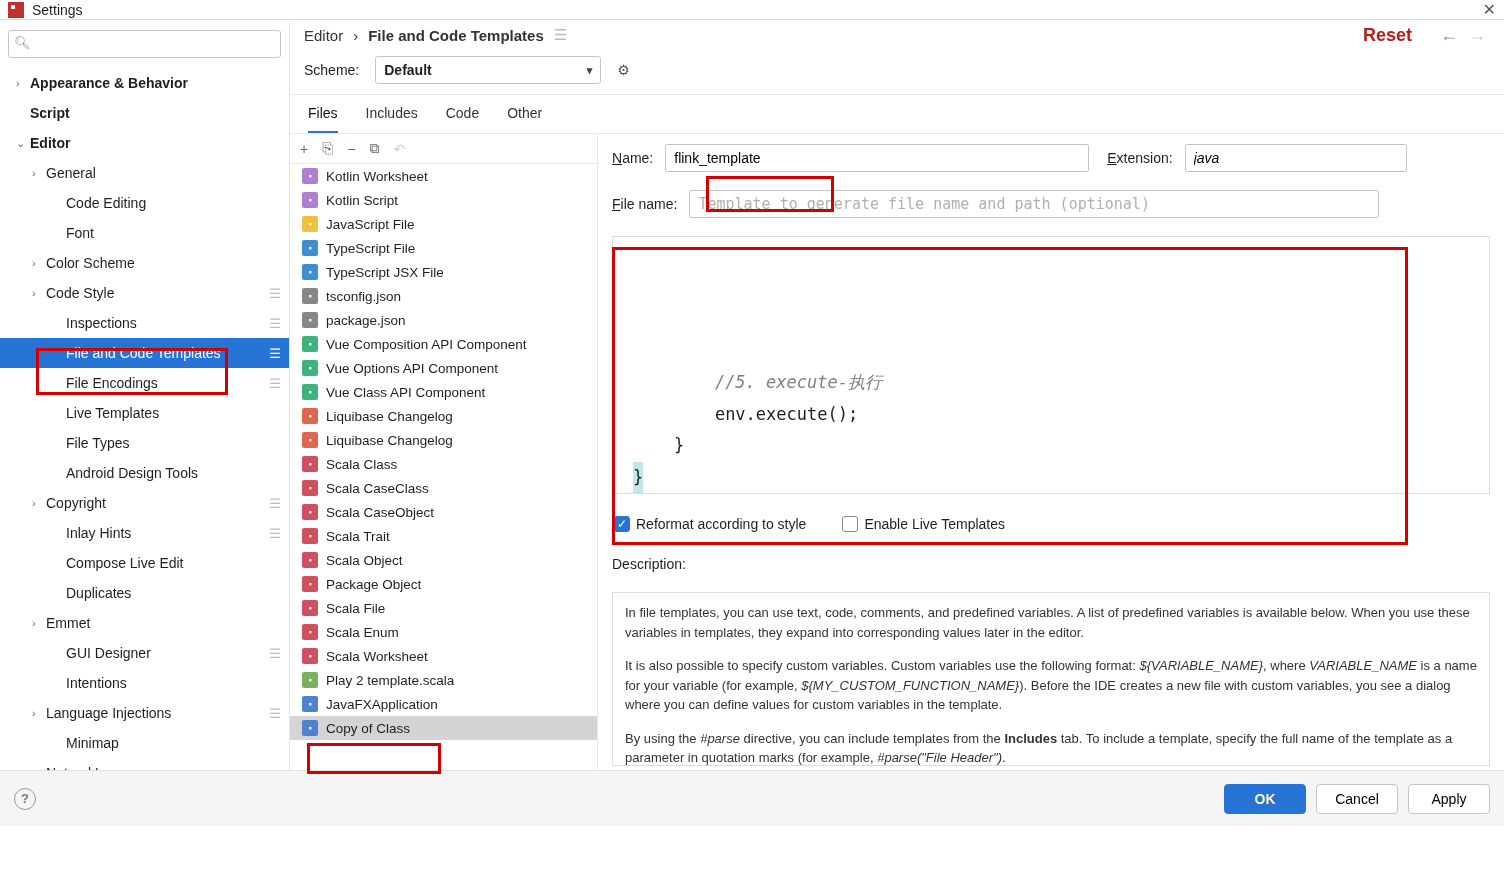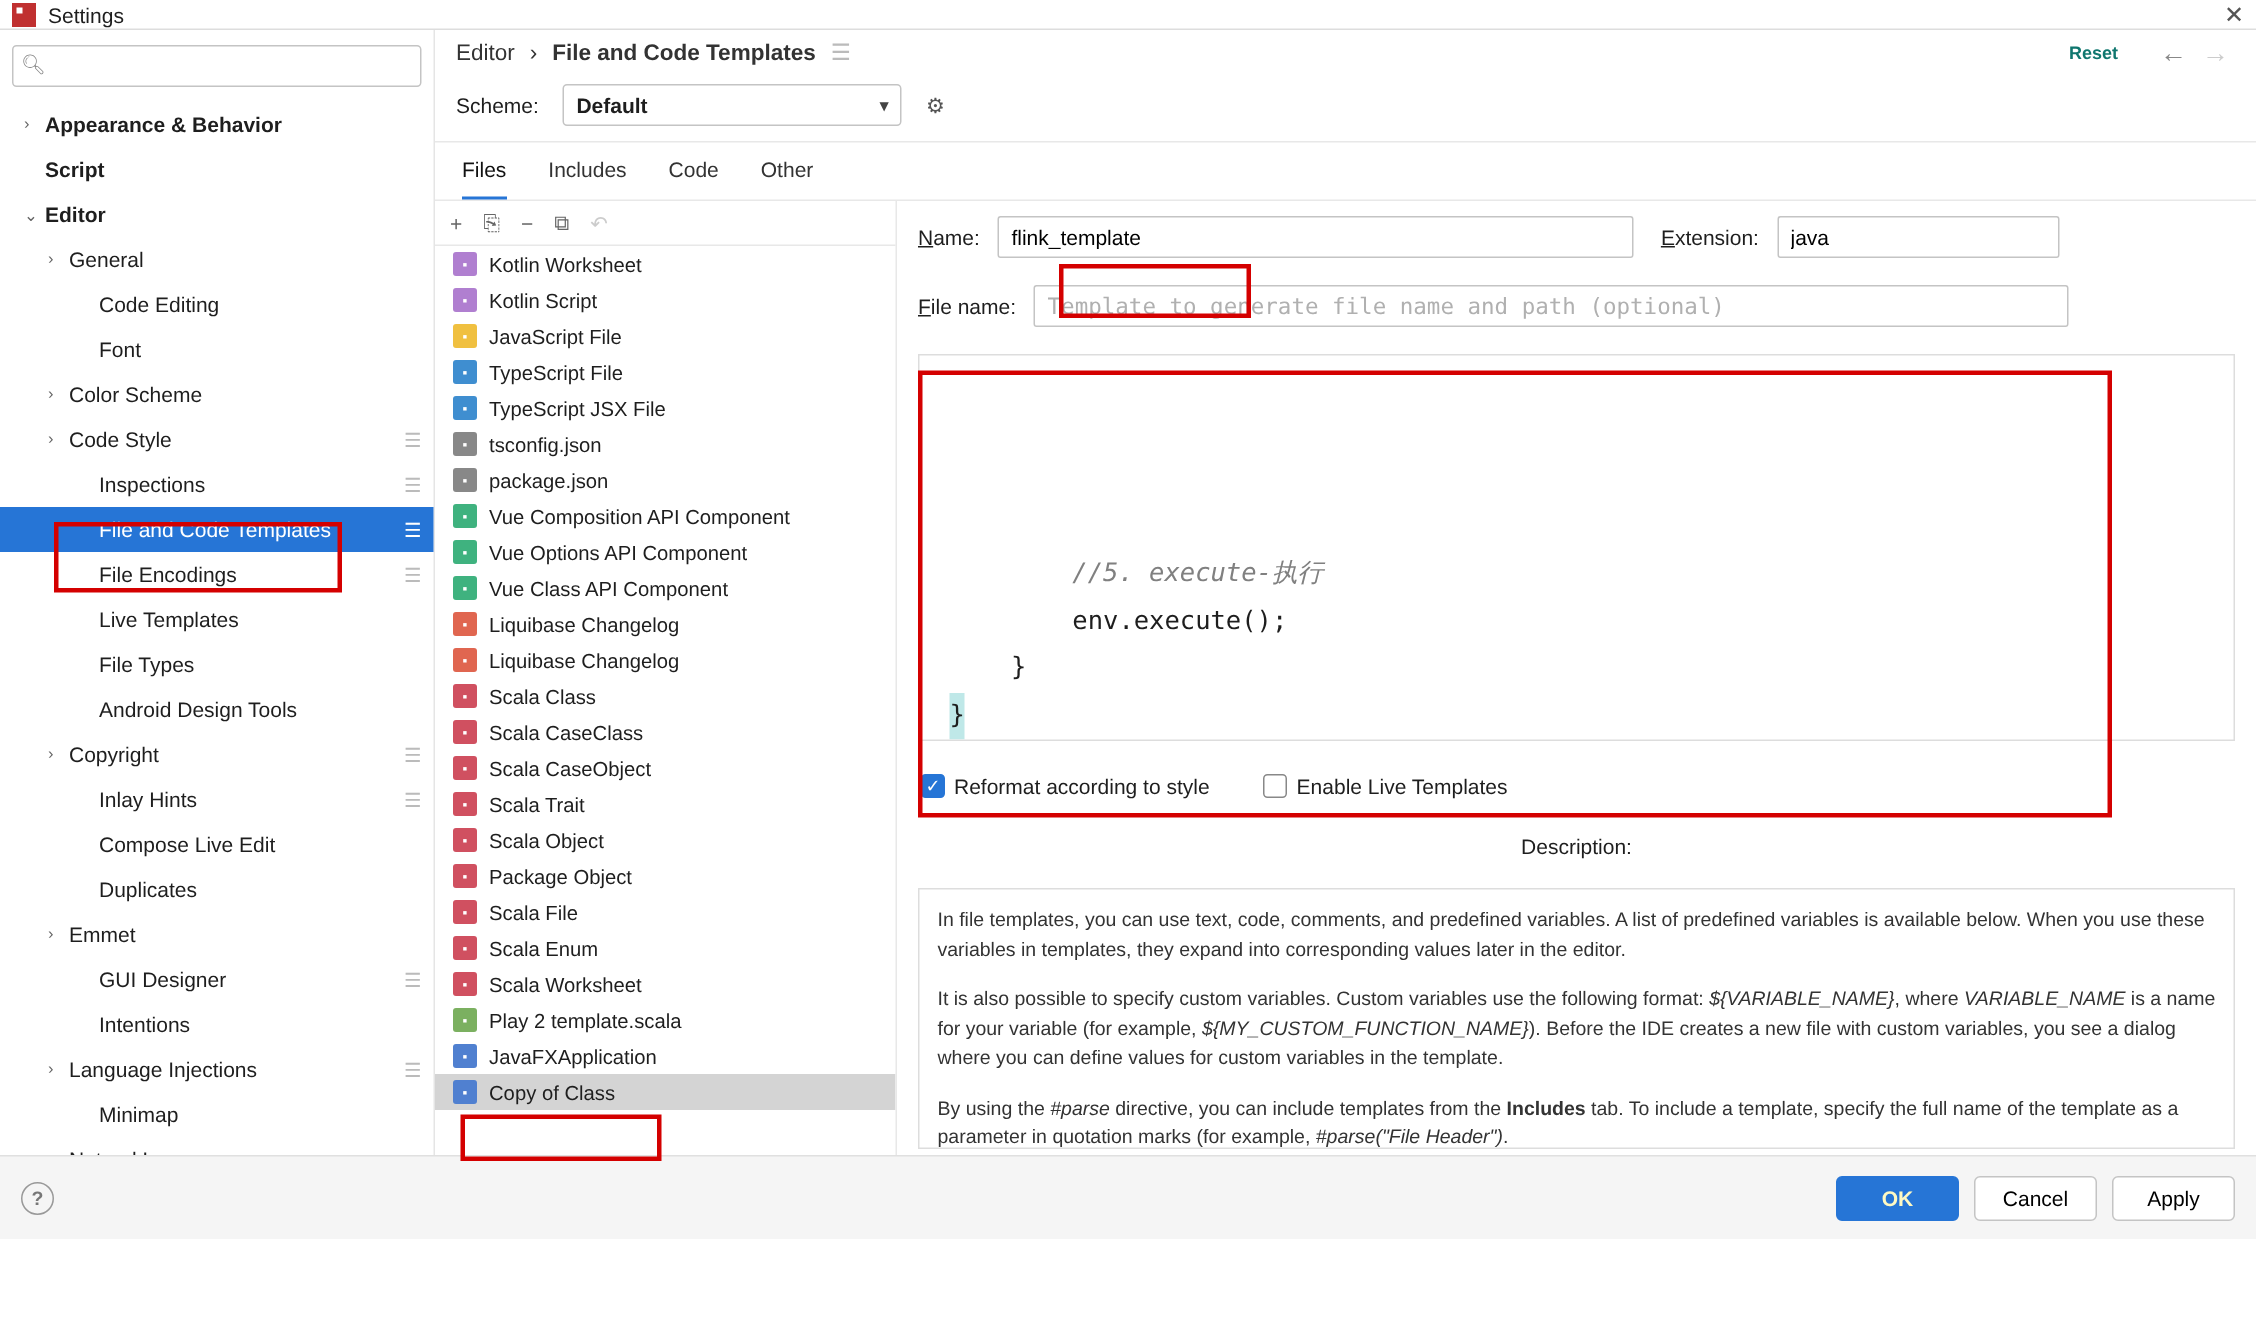--- a/index.html
+++ b/index.html
@@ -33,21 +33,21 @@
 #annot1 { left: 36px; top: 348px; width: 192px; height: 47px; }
 #annot2 { left: 706px; top: 176px; width: 128px; height: 36px; }
 #annot3 { left: 612px; top: 247px; width: 796px; height: 298px; }
 #annot4 { left: 307px; top: 743px; width: 134px; height: 31px; }
 
 .content { flex: 1; display: flex; flex-direction: column; }
 .breadcrumb-row { display: flex; align-items: center; height: 46px; padding: 0 18px 0 14px; }
 .breadcrumb { display: flex; align-items: center; gap: 10px; font-size: 15px; flex: 1; color: #333; }
 .breadcrumb .root { font-weight: 400; }
 .breadcrumb .cur { font-weight: 700; }
-.reset-link { color: #0f766e; font-weight: 600; font-size: 12px; margin-right: 18px; cursor: pointer; }
+.reset-link { color: #b91c1c; font-weight: 600; font-size: 18px; margin-right: 18px; cursor: pointer; }
 .nav-arrow { color: #888; font-size: 18px; margin-left: 10px; }
 
 .scheme-row { display: flex; align-items: center; padding: 6px 14px 10px 14px; gap: 16px; border-bottom: 1px solid #e8e8e8; }
 .scheme-label { font-size: 14px; }
 .scheme-select { width: 226px; height: 28px; border: 1px solid #c4c4c4; background: #fff; border-radius: 3px; display: flex; align-items: center; padding: 0 8px; font-weight: 700; font-size: 14px; }
 .scheme-select .caret { margin-left: auto; color: #444; font-size: 11px; }
 .gear { color: #555; font-size: 14px; }
 
 .tabs-row { display: flex; align-items: center; gap: 28px; padding: 10px 18px 0 18px; border-bottom: 1px solid #e8e8e8; }
 .tab { padding-bottom: 10px; font-size: 14px; cursor: pointer; color: #333; border-bottom: 2px solid transparent; }
@@ -60,34 +60,34 @@
 .tmpl-item { display: flex; align-items: center; height: 24px; padding-left: 12px; gap: 8px; font-size: 13.5px; cursor: pointer; }
 .tmpl-item .filetype-icon { width: 16px; height: 16px; display: inline-flex; align-items: center; justify-content: center; font-size: 9px; font-weight: bold; border-radius: 2px; }
 .tmpl-item.selected { background: #d4d4d4; }
 
 .editor-pane { flex: 1; display: flex; flex-direction: column; padding: 10px 14px 4px 14px; gap: 18px; overflow: hidden;}
 .form-row { display: flex; align-items: center; gap: 12px; }
 .form-row label { font-size: 14px; }
 .form-row label u { text-decoration: underline; }
 .form-row input { border: 1px solid #c4c4c4; height: 28px; padding: 0 8px; font-size: 14px; border-radius: 2px; }
 #name-input { width: 424px; }
-#ext-input { width: 188px; }
+#ext-input { width: 222px; font-style: italic; }
 #filename-input { width: 690px; font-family: 'Consolas', monospace; font-size: 15px; }
 #filename-input::placeholder { color: #b0b0b0; font-style: normal; }
 
 .code-editor { flex: 1; border: 1px solid #ddd; padding-left: 20px; padding-top: 130px; font-family: 'Consolas', monospace; font-size: 17px; line-height: 1.85; overflow: auto; white-space: pre; }
 .code-editor .comment { color: #808080; font-style: italic; }
 .codeline-hl { background: #bfe8e8; display: inline-block; }
 
 .checkbox-row { display: flex; align-items: center; gap: 36px; padding: 4px 2px; font-size: 14px; }
 .checkbox-row label { display: flex; align-items: center; gap: 6px; }
 .cb { width: 16px; height: 16px; border: 1.5px solid #888; border-radius: 3px; display: inline-flex; align-items: center; justify-content: center; }
 .cb.checked { background: #2675d6; border-color: #2675d6; color: #fff; font-size: 12px; }
 
-.desc-label { font-size: 14px; padding: 2px 0; text-align: center; }
+.desc-label { font-size: 14px; padding: 2px 0; }
 .desc-box { border: 1px solid #ddd; padding: 10px 12px; font-size: 13px; line-height: 1.5; color: #333; overflow-y: auto; height: 174px; }
 .desc-box p { margin-bottom: 14px; }
 .desc-box i { font-style: italic; }
 
 .btn-footer { height: 56px; border-top: 1px solid #e0e0e0; display: flex; align-items: center; padding: 0 14px; gap: 10px; background: #f5f5f5; }
 .help-circle { width: 22px; height: 22px; border: 1.5px solid #999; border-radius: 50%; display: inline-flex; align-items: center; justify-content: center; color: #777; font-weight: bold; }
 .btn-footer .spacer { flex: 1; }
 .btn { min-width: 82px; height: 30px; border: 1px solid #c4c4c4; background: #fff; border-radius: 4px; font-size: 14px; cursor: pointer; }
 .btn.primary { background: #2675d6; border-color: #2675d6; color: #fef9c3; font-weight: 600; }
 

